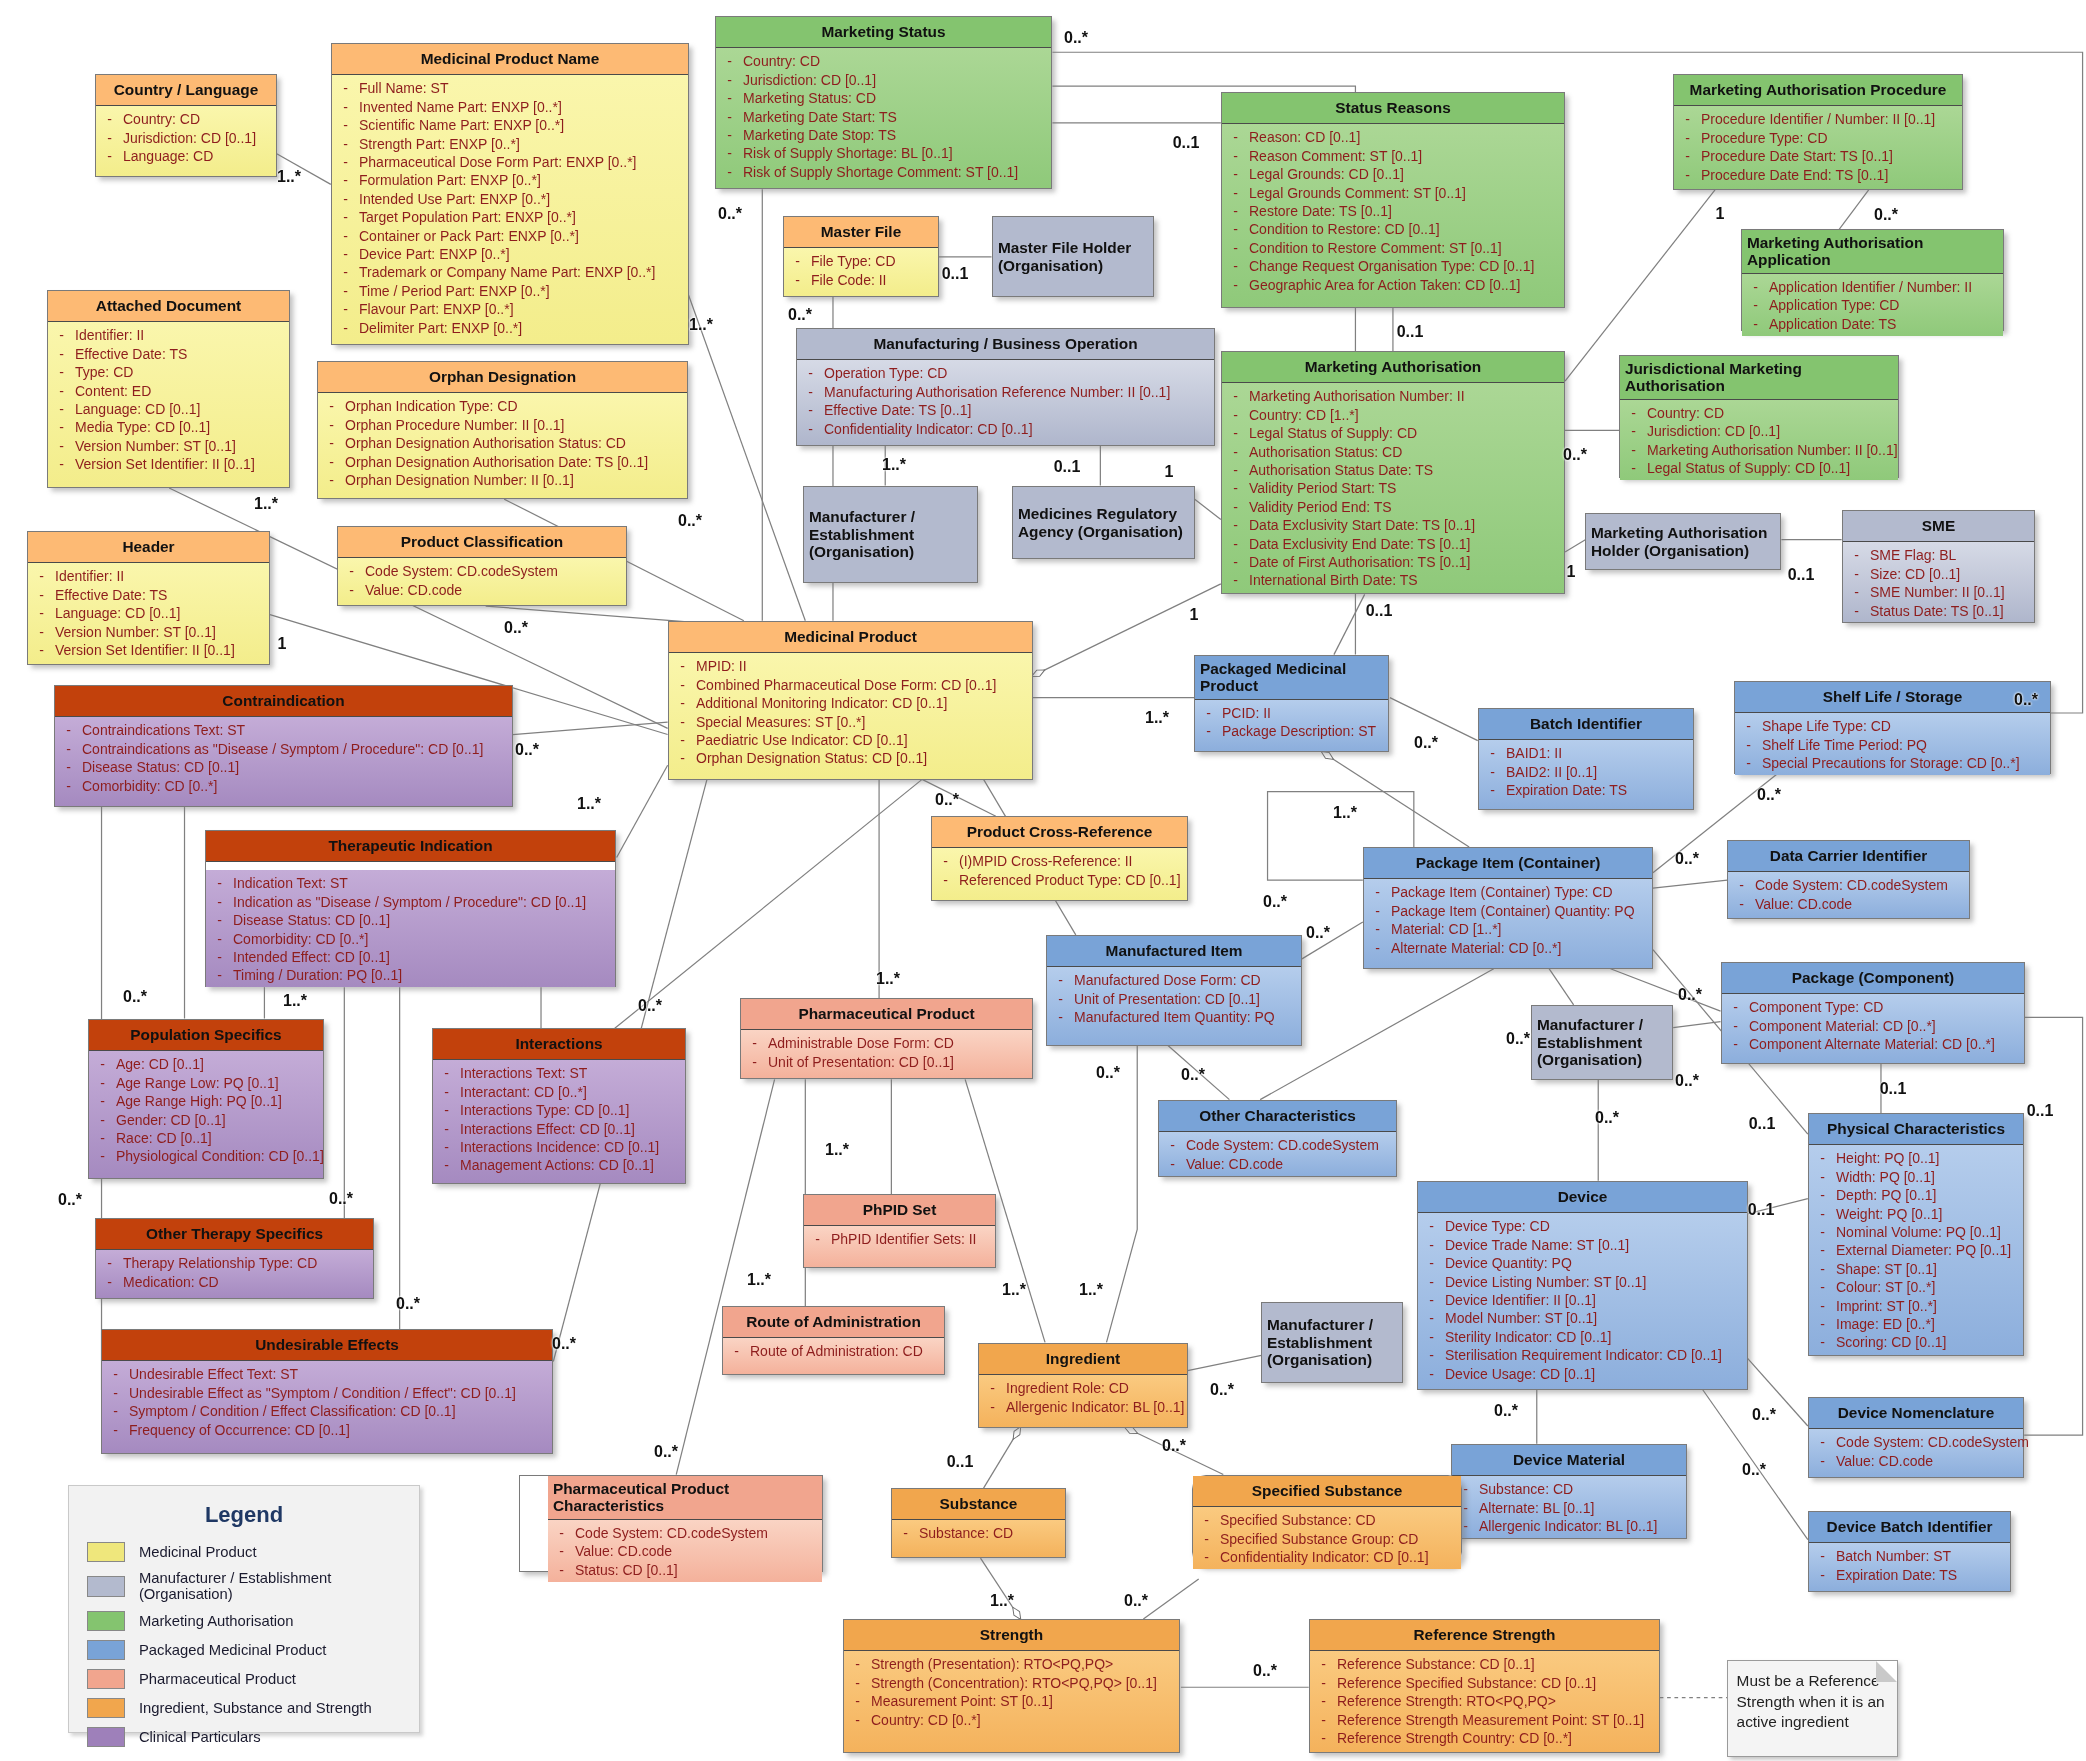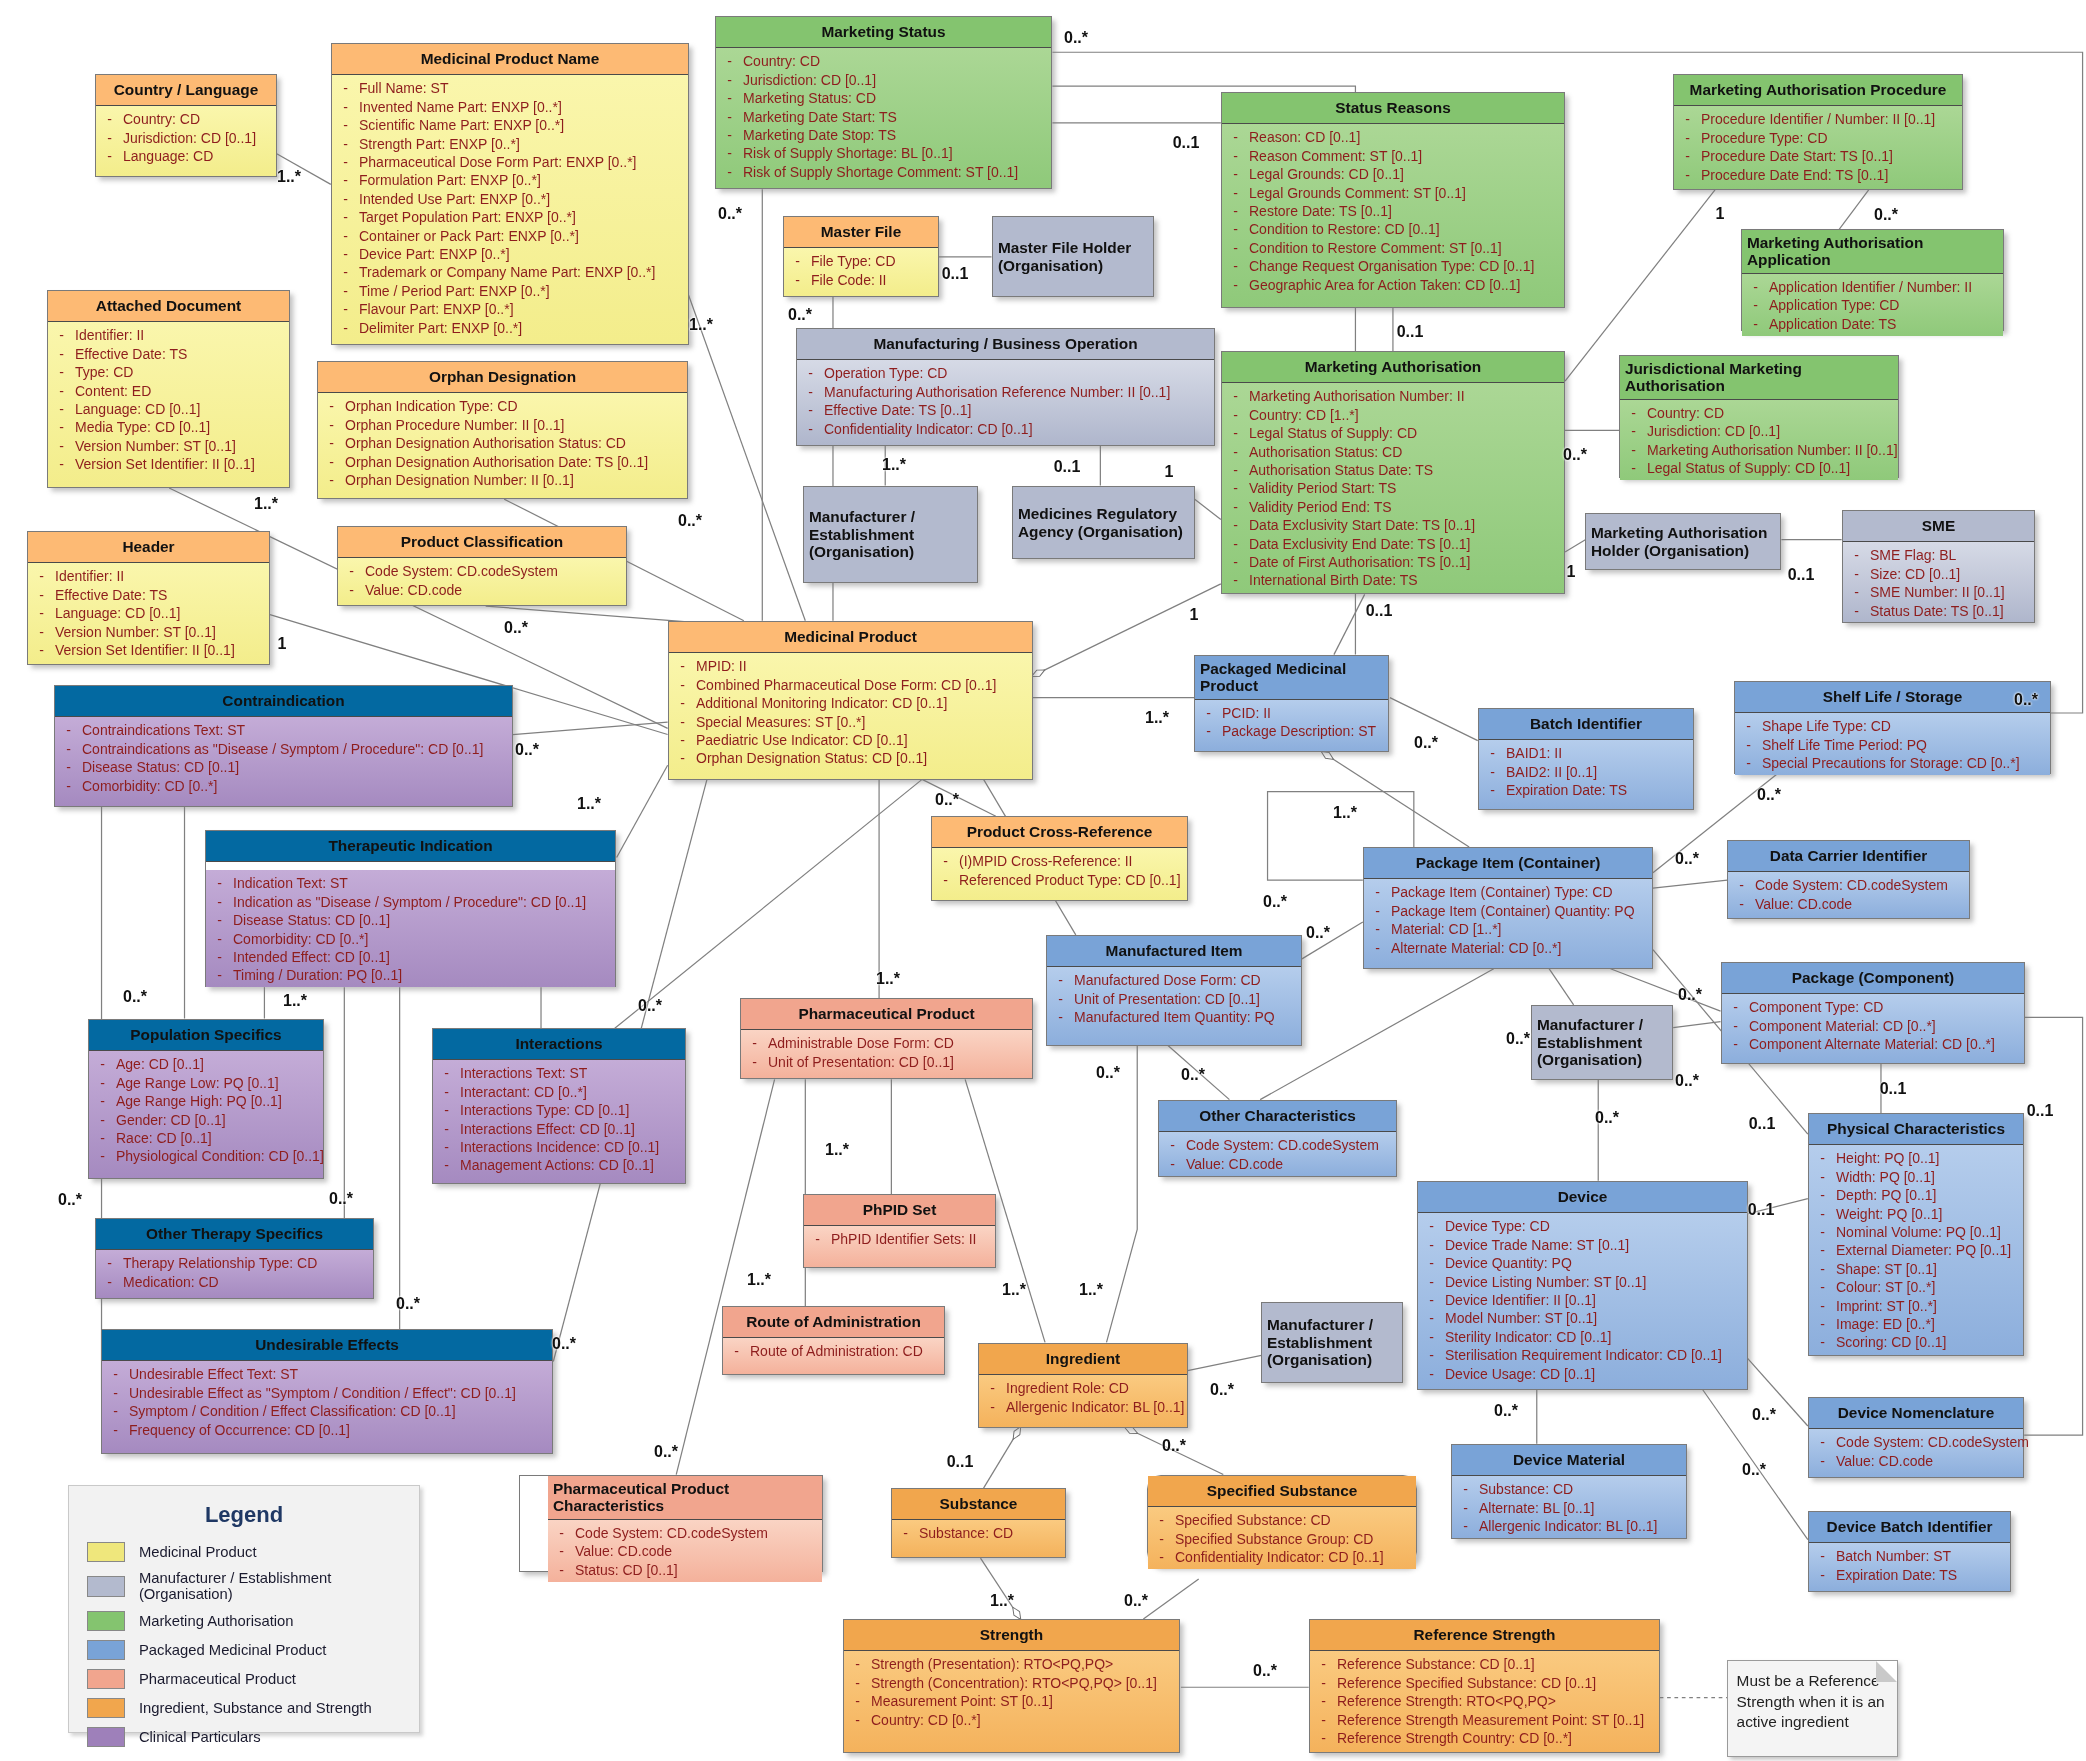--- a/index.html
+++ b/index.html
@@ -15,21 +15,21 @@
   .cls .bd{flex:1 1 auto;padding:4.3px 0 2.5px 0;overflow:visible;}
   .attr{display:flex;font-size:14px;color:#8e1d1d;line-height:18.4px;white-space:nowrap;}
   .attr .dash{flex:0 0 27px;text-align:center;}
   
   .yellow .hd{background:#fdba74;} .yellow .bd{background:linear-gradient(#faf6ac,#f3ed8b);}
   .green .hd{background:#84c46f;} .green .bd{background:linear-gradient(#abd795,#8fc97a);}
   .gray .hd{background:#b3bace;} .gray .bd{background:linear-gradient(#d6dae6,#afb6cc);} .gray.org{background:linear-gradient(#d9dce9,#abb2c8);}
   .blue .hd{background:#79a3d7;} .blue .bd{background:linear-gradient(#b5cdec,#8caedc);}
   .pink .hd{background:#f1a58e;} .pink .bd{background:linear-gradient(#fad4c4,#f4b19b);}
   .orange .hd{background:#f1a64d;} .orange .bd{background:linear-gradient(#faca80,#f4b25c);}
-  .purple .hd{background:#0369a1;} .purple .bd{background:linear-gradient(#c4acd7,#a58ac0);}
+  .purple .hd{background:#c2410c;} .purple .bd{background:linear-gradient(#c4acd7,#a58ac0);}
   .mult{position:absolute;font-size:16px;font-weight:bold;color:#111;transform:translate(-50%,-50%);
         text-shadow:0 0 2.5px #fff,0 0 2.5px #fff;}
   
   #legend{position:absolute;background:#f2f2f2;border:0.6px solid #c9c9c9;box-shadow:2.5px 2.5px 3.7px rgba(150,150,150,.4);}
   #legend .lg-title{text-align:center;font-size:22px;font-weight:bold;color:#1f3864;margin:16px 0 13.5px 0;}
   .lg-row{display:flex;align-items:center;margin:8.6px 0 8.6px 18.4px;}
   .lg-chip{width:36px;height:18.4px;border:0.6px solid #888;margin-right:13.5px;flex:0 0 auto;}
   .lg-label{font-size:14.8px;color:#1a1a2e;}
   
   #note{position:absolute;background:#f4f4f4;border:0.6px solid #9a9a9a;box-shadow:3.1px 3.1px 4.3px rgba(130,130,130,.5);
@@ -919,21 +919,21 @@
       </div>
       <div class="cls orange" style="left: 891px; top: 1488px; width: 175px; height: 70px;">
         <div class="hd">Substance</div>
         <div class="bd">
           <div class="attr">
             <span class="dash">-</span>
             <span>Substance: CD</span>
           </div>
         </div>
       </div>
-      <div class="cls orange" style="left: 1147px; top: 1475px; width: 270px; height: 91px; border-radius: 14px;">
+      <div class="cls orange" style="left: 1192px; top: 1475px; width: 270px; height: 91px; border-radius: 14px;">
         <div class="hd">Specified Substance</div>
         <div class="bd">
           <div class="attr">
             <span class="dash">-</span>
             <span>Specified Substance: CD</span>
           </div>
           <div class="attr">
             <span class="dash">-</span>
             <span>Specified Substance Group: CD</span>
           </div>

